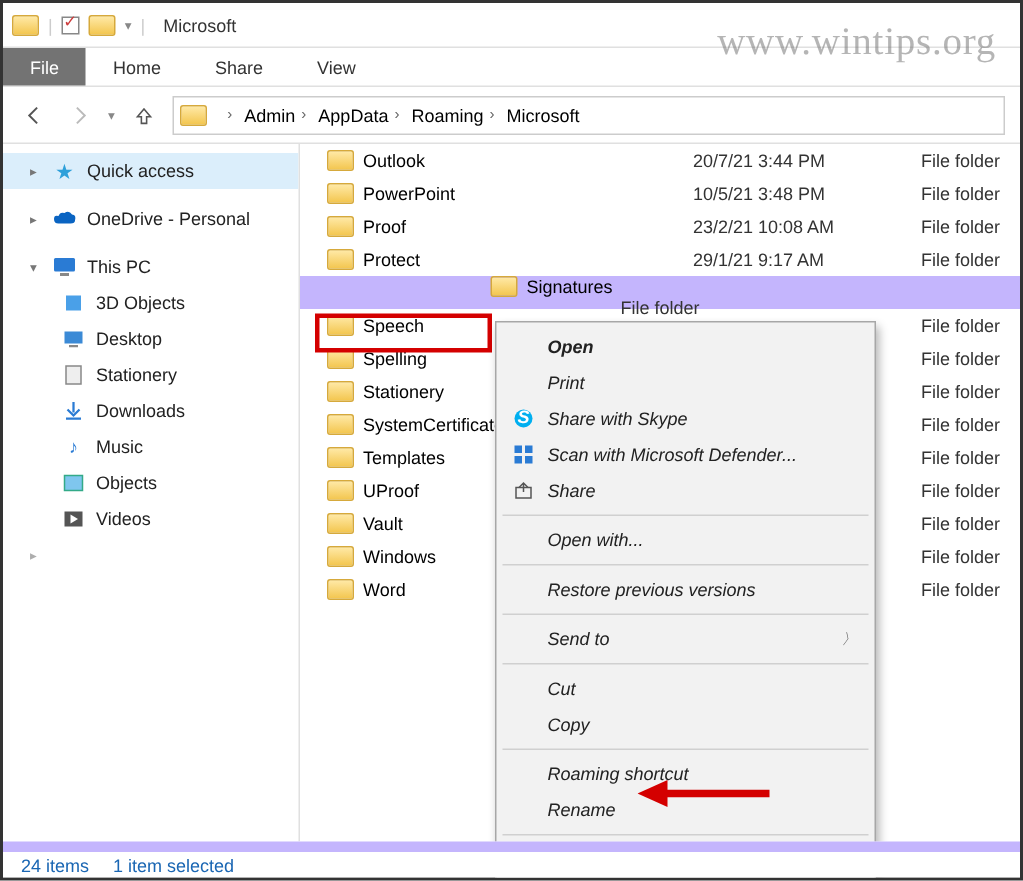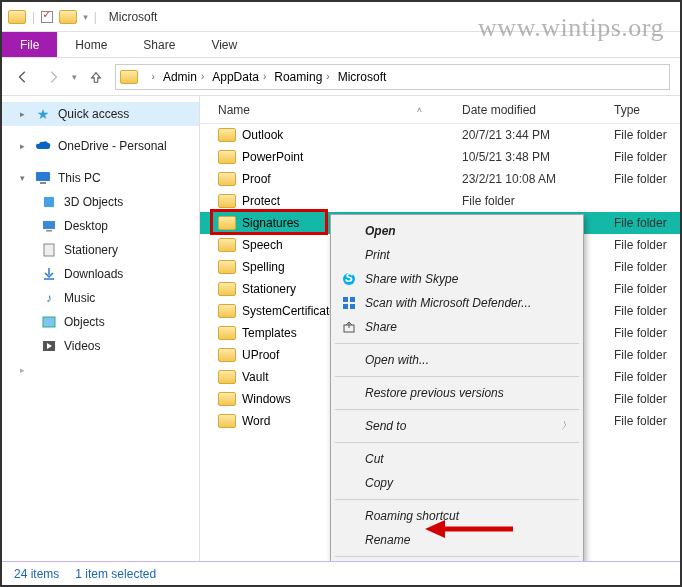--- a/index.html
+++ b/index.html
@@ -4,21 +4,21 @@
 <style>
 * { box-sizing: border-box; margin: 0; padding: 0; font-family: "Segoe UI", Tahoma, sans-serif; font-size: 12px; }
 body { background: #fff; width: 682px; height: 587px; position: relative; overflow: hidden; border: 2px solid #333; }
 .titlebar { height: 30px; display: flex; align-items: center; background: #fff; border-bottom: 1px solid #e0e0e0; padding: 0 6px; }
 .titlebar .qat { display: flex; align-items: center; gap: 6px; }
 .titlebar .folder-mini { width: 18px; height: 14px; background: linear-gradient(#ffe9a6,#f3c64f); border: 1px solid #d6a93b; border-radius: 2px; }
 .titlebar .chk { width: 12px; height: 12px; border: 1px solid #888; position: relative; }
 .titlebar .chk::after { content: "✓"; position: absolute; top: -4px; left: 0; font-size: 11px; color: #cc3b3b; }
 .titlebar .title { margin-left: 12px; color: #333; }
 .ribbon-tabs { height: 26px; display: flex; align-items: center; background: #fff; border-bottom: 1px solid #e0e0e0; }
-.ribbon-tabs .file-tab { background: #a21caf; color: #fff; padding: 0 18px; height: 100%; display: flex; align-items: center; font-size: 12px; }
+.ribbon-tabs .file-tab { background: #737373; color: #fff; padding: 0 18px; height: 100%; display: flex; align-items: center; font-size: 12px; }
 .ribbon-tabs .tab { padding: 0 18px; height: 100%; display: flex; align-items: center; color: #333; text-align: center; }
 .addrbar { height: 38px; display: flex; align-items: center; padding: 0 10px; gap: 8px; border-bottom: 1px solid #e0e0e0; }
 .navbtn { width: 22px; height: 22px; display: flex; align-items: center; justify-content: center; color: #555; }
 .navbtn.disabled { color: #bbb; }
 .navbtn svg { width: 14px; height: 14px; }
 .pathbox { flex: 1; height: 26px; border: 1px solid #ccc; display: flex; align-items: center; padding: 0 4px; gap: 0; }
 .pathbox .folder-mini { width: 18px; height: 14px; background: linear-gradient(#ffe9a6,#f3c64f); border: 1px solid #d6a93b; border-radius: 2px; margin-right: 6px; }
 .crumb { display: flex; align-items: center; padding: 0 4px; }
 .crumb .sep { margin-left: 4px; color: #666; font-size: 10px; }
 .content { display: flex; height: calc(100% - 30px - 26px - 38px - 24px); }
@@ -33,29 +33,29 @@
 .columns { display: flex; height: 28px; align-items: center; border-bottom: 1px solid #e8e8e8; color: #333; }
 .col-name { width: 262px; padding-left: 18px; display: flex; align-items: center; gap: 6px; }
 .col-date { width: 152px; }
 .col-type { flex: 1; }
 .rows { }
 .row { display: flex; height: 22px; align-items: center; }
 .row .c-name { width: 262px; padding-left: 18px; display: flex; align-items: center; gap: 6px; }
 .row .c-date { width: 152px; color: #333; }
 .row .c-type { flex: 1; color: #333; }
 .folder-ic { width: 18px; height: 14px; background: linear-gradient(#ffe9a6,#f3c64f); border: 1px solid #d6a93b; border-radius: 2px; flex-shrink: 0; }
-.row.selected { background: #14b8a6; }
+.row.selected { background: #c4b5fd; flex-direction: column; }
 .highlight-box { position: absolute; border: 3px solid #d40000; pointer-events: none; }
 .context-menu { position: absolute; background: #f2f2f2; border: 1px solid #a7a7a7; box-shadow: 2px 3px 6px rgba(0,0,0,.3); width: 254px; padding: 4px 2px; }
 .cm-item { height: 24px; display: flex; align-items: center; padding-left: 32px; position: relative; color: #222; font-style: italic; }
 .cm-item.bold { font-weight: 600; }
 .cm-item .arrow { position: absolute; right: 10px; font-size: 10px; color: #555; }
 .cm-item .mic { position: absolute; left: 8px; width: 16px; height: 16px; display: flex; align-items: center; justify-content: center; }
 .cm-sep { height: 1px; background: #d0d0d0; margin: 4px 2px; }
-.statusbar { height: 24px; border-top: 1px solid #c4b5fd; display: flex; align-items: center; padding: 0 12px; gap: 16px; color: #333; position: absolute; bottom: 0; left: 0; right: 0; background: #fff; }
+.statusbar { height: 24px; border-top: 7px solid #c4b5fd; display: flex; align-items: center; padding: 0 12px; gap: 16px; color: #333; position: absolute; bottom: 0; left: 0; right: 0; background: #fff; }
 .statusbar .link { color: #1a66b3; }
 .watermark { position: absolute; top: 11px; right: 16px; font-family: Georgia, serif; font-size: 26px; color: rgba(120,120,120,.55); letter-spacing: .5px; pointer-events: none; }
 .red-arrow { position: absolute; pointer-events: none; }
 .sort-caret { color: #888; font-size: 9px; }
 </style>
 </head>
 <body>
 
 <div class="titlebar">
   <div class="qat">
@@ -200,28 +200,20 @@
         <span>Videos</span>
       </div>
     <div class="side-item" style="padding-left:18px; opacity:.6">
         <span class="caret">▸</span>
         <span class="ic"></span>
         <span></span>
       </div>
   </div>
 
   <div class="filearea">
-    <div class="columns">
-      <div class="col-name">
-          <span>Name</span> 
-          <span class="sort-caret" style="margin-left:auto;margin-right:40px">˄</span>
-        </div>
-      <div class="col-date">Date modified</div>
-      <div class="col-type">Type</div>
-    </div>
     <div class="rows" id="rows">
         <div class="row">
           <div class="c-name">
             <div class="folder-ic"></div>
             <span>Outlook</span>
           </div>
           <div class="c-date">20/7/21 3:44 PM</div>
           <div class="c-type">File folder</div>
         </div>
         <div class="row">
@@ -238,20 +230,21 @@
             <span>Proof</span>
           </div>
           <div class="c-date">23/2/21 10:08 AM</div>
           <div class="c-type">File folder</div>
         </div>
         <div class="row">
           <div class="c-name">
             <div class="folder-ic"></div>
             <span>Protect</span>
           </div>
+          <div class="c-date">29/1/21 9:17 AM</div>
           <div class="c-type">File folder</div>
         </div>
         <div class="row selected">
           <div class="c-name">
             <div class="folder-ic"></div>
             <span>Signatures</span>
           </div>
           <div class="c-date"></div>
           <div class="c-type">File folder</div>
         </div>

